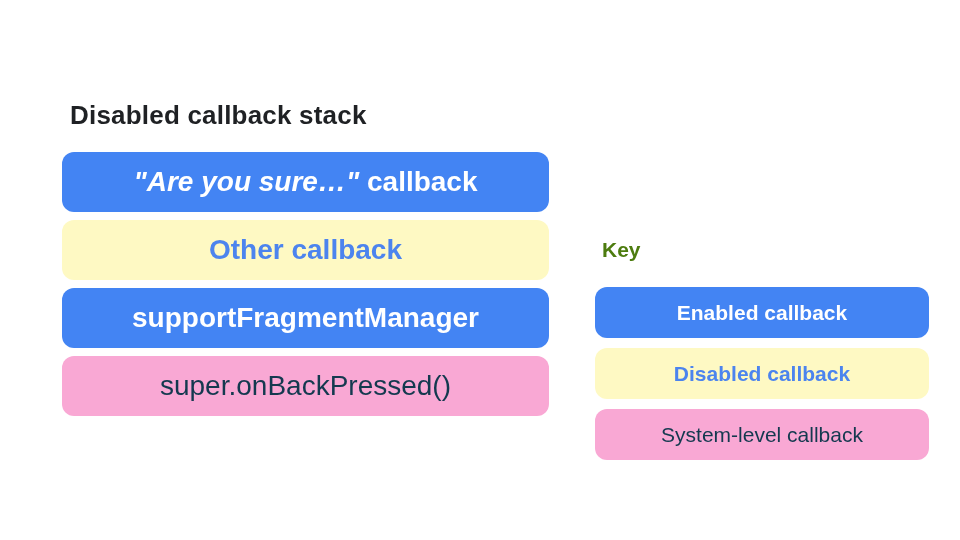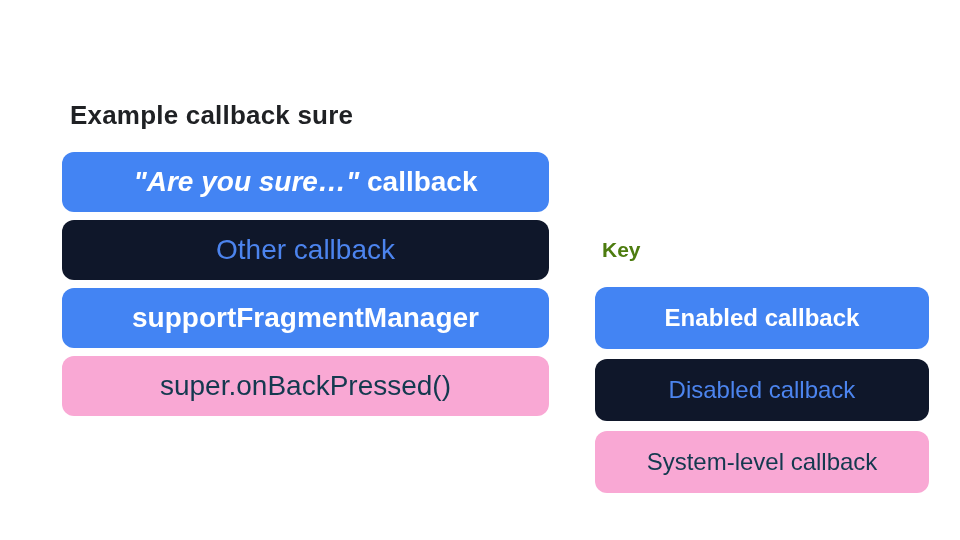--- a/index.html
+++ b/index.html
@@ -41,23 +41,23 @@
     font-size: 28px;
     text-align: center;
     box-sizing: border-box;
   }
   .enabled {
     background: #4384F3;
     color: #ffffff;
     font-weight: 700;
   }
   .disabled {
-    background: #0f172a;
+    background: #fef9c3;
     color: #4C84EE;
-    font-weight: 400;
+    font-weight: 700;
   }
   .system {
     background: #f9a8d4;
     color: #14394F;
     font-weight: 400;
   }
   .italic {
     font-style: italic;
   }
   .pre {
@@ -75,29 +75,29 @@
   .key {
     position: absolute;
     left: 595px;
     top: 287px;
     width: 334px;
     display: flex;
     flex-direction: column;
     gap: 10px;
   }
   .key .box {
-    height: 62px;
-    font-size: 24px;
+    height: 51px;
+    font-size: 21px;
     border-radius: 12px;
   }
 </style>
 </head>
 <body>
 
-<div class="page-title">Example callback sure</div>
+<div class="page-title">Disabled callback stack</div>
 
 <div class="stack">
   <div class="box enabled">
     <span class="italic">"Are you sure…"</span>
       <span class="pre"> callback</span>
   </div>
   <div class="box disabled">Other callback</div>
   <div class="box enabled">supportFragmentManager</div>
   <div class="box system">super.onBackPressed()</div>
 </div>

